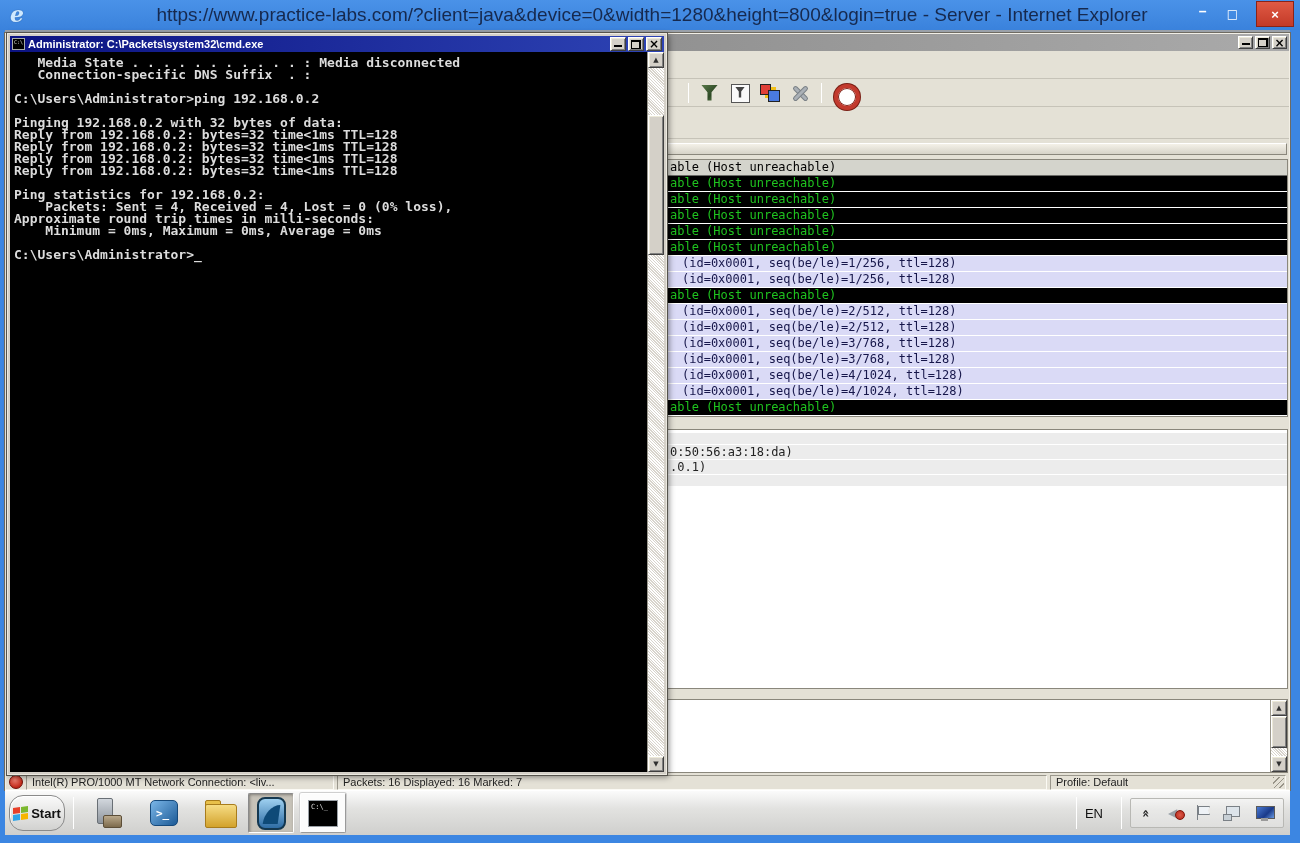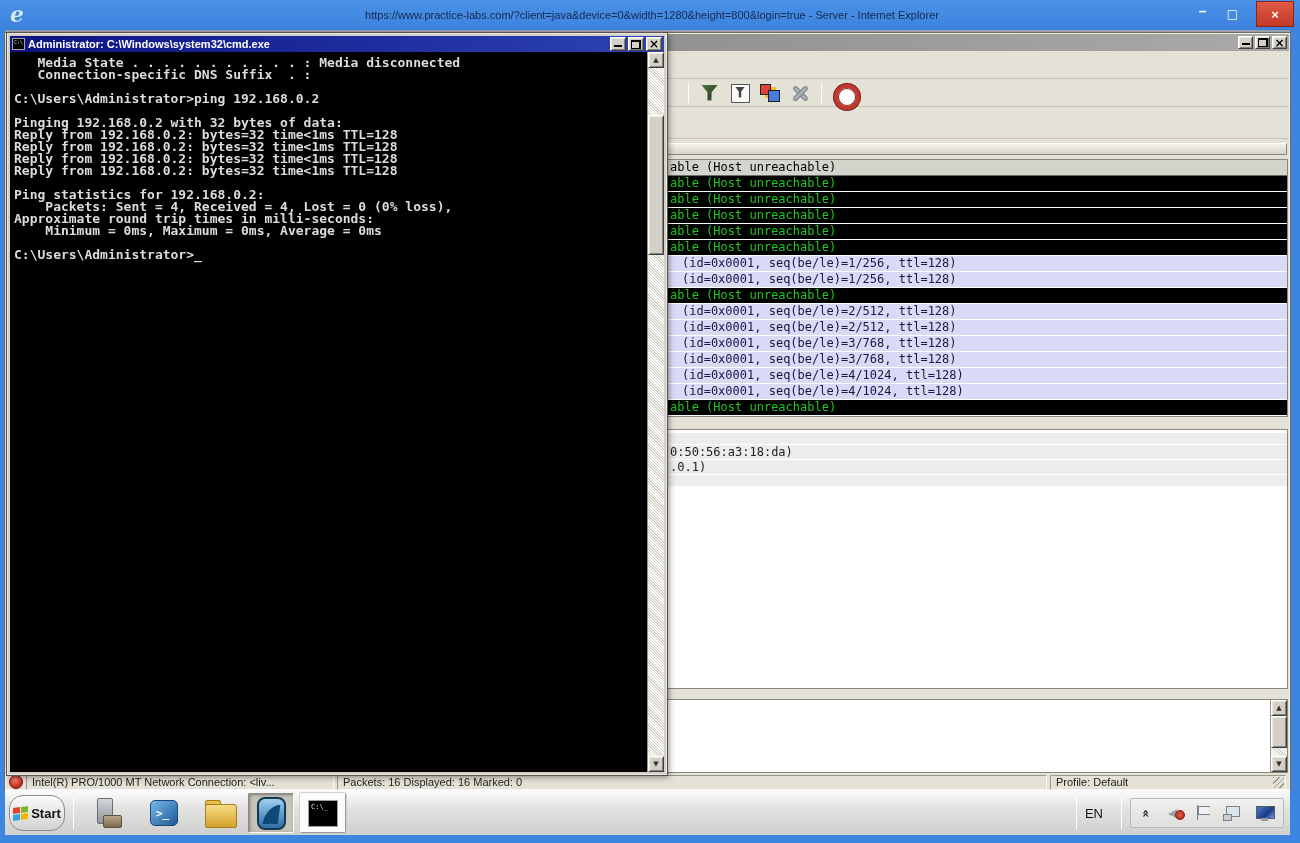--- a/index.html
+++ b/index.html
@@ -5,21 +5,21 @@
   * { margin:0; padding:0; box-sizing:border-box; }
   html,body { width:1300px; height:843px; overflow:hidden; }
   body { position:relative; background:#3c86e2; font-family:"Liberation Sans", sans-serif; }
 
   
   .ie-titlebar { position:absolute; left:0; top:0; width:1300px; height:30px;
     background:linear-gradient(#4a92e8,#3a82dc); display:flex; align-items:center; }
   .ie-logo { position:absolute; left:10px; top:3px; width:22px; height:22px; color:#cfe9ff;
     font:italic bold 22px/22px "DejaVu Serif", serif; text-shadow:0 0 1px #1a4a8a; }
   .ie-title { position:absolute; left:4px; right:0; text-align:center; color:#16294e;
-    font-size:11px; white-space:nowrap; }
+    font-size:19px; white-space:nowrap; }
   .ie-controls { position:absolute; right:6px; top:0; height:27px; display:flex; align-items:center; }
   .ie-min { color:#fff; font:bold 14px/10px "Liberation Sans",sans-serif; padding:0 10px; margin-top:-6px; }
   .ie-max { color:#fff; font:12px/12px "DejaVu Sans",sans-serif; padding:0 10px; }
   .ie-close { width:38px; height:26px; background:linear-gradient(#e05a44,#c33a28); color:#fff;
     font:bold 13px/26px "Liberation Sans",sans-serif; text-align:center; margin-left:8px; border:1px solid #8a2318; }
 
   .desktop { position:absolute; left:5px; top:30px; width:1285px; height:805px; background:#9aa0a8; }
 
   
   .cbtn { width:16px; height:14px; background:#d4d0c8; border:1px solid; border-color:#fff #404040 #404040 #fff;
@@ -245,29 +245,29 @@
     <div class="ws-bytespane">
       <div class="vscroll" style="bottom:0;">
         <div class="sb-btn sb-up">▲</div>
         <div class="sb-thumb" style="top:16px;height:32px;"></div>
         <div class="sb-btn sb-down">▼</div>
       </div>
     </div>
     <div class="ws-statusbar">
       <span class="expert-dot"></span>
       <span class="sb-seg seg-if">Intel(R) PRO/1000 MT Network Connection: &lt;liv...</span>
-      <span class="sb-seg seg-pk">Packets: 16 Displayed: 16 Marked: 0</span>
+      <span class="sb-seg seg-pk">Packets: 16 Displayed: 16 Marked: 7</span>
       <span class="sb-seg seg-pr"><span>Profile: Default</span><span class="grip"></span></span>
     </div>
   </div>
 
   <div class="cmd-window">
     <div class="cmd-titlebar">
       <span class="cmd-title-icon"></span>
-      <span class="cmd-title-text">Administrator: C:\Windows\system32\cmd.exe</span>
+      <span class="cmd-title-text">Administrator: C:\Packets\system32\cmd.exe</span>
       <span class="cbtn">
           <span class="g-min"></span>
         </span>
       <span class="cbtn">
           <span class="g-restore"></span>
         </span>
       <span class="cbtn">
           <span class="g-close">×</span>
         </span>
     </div>

